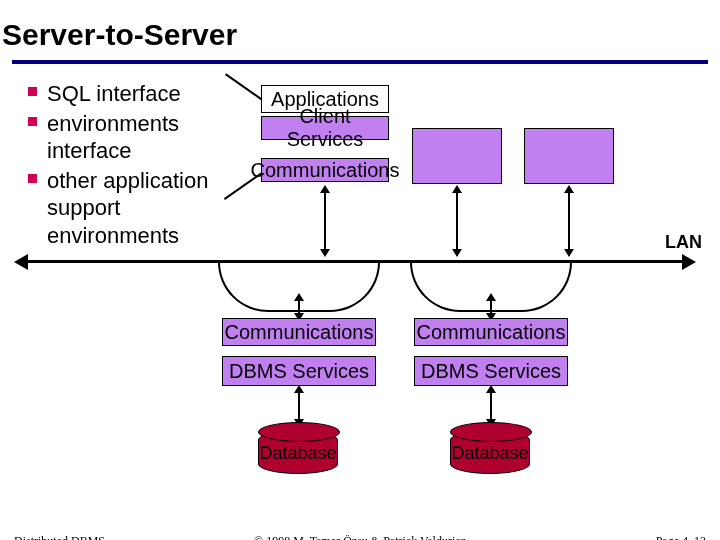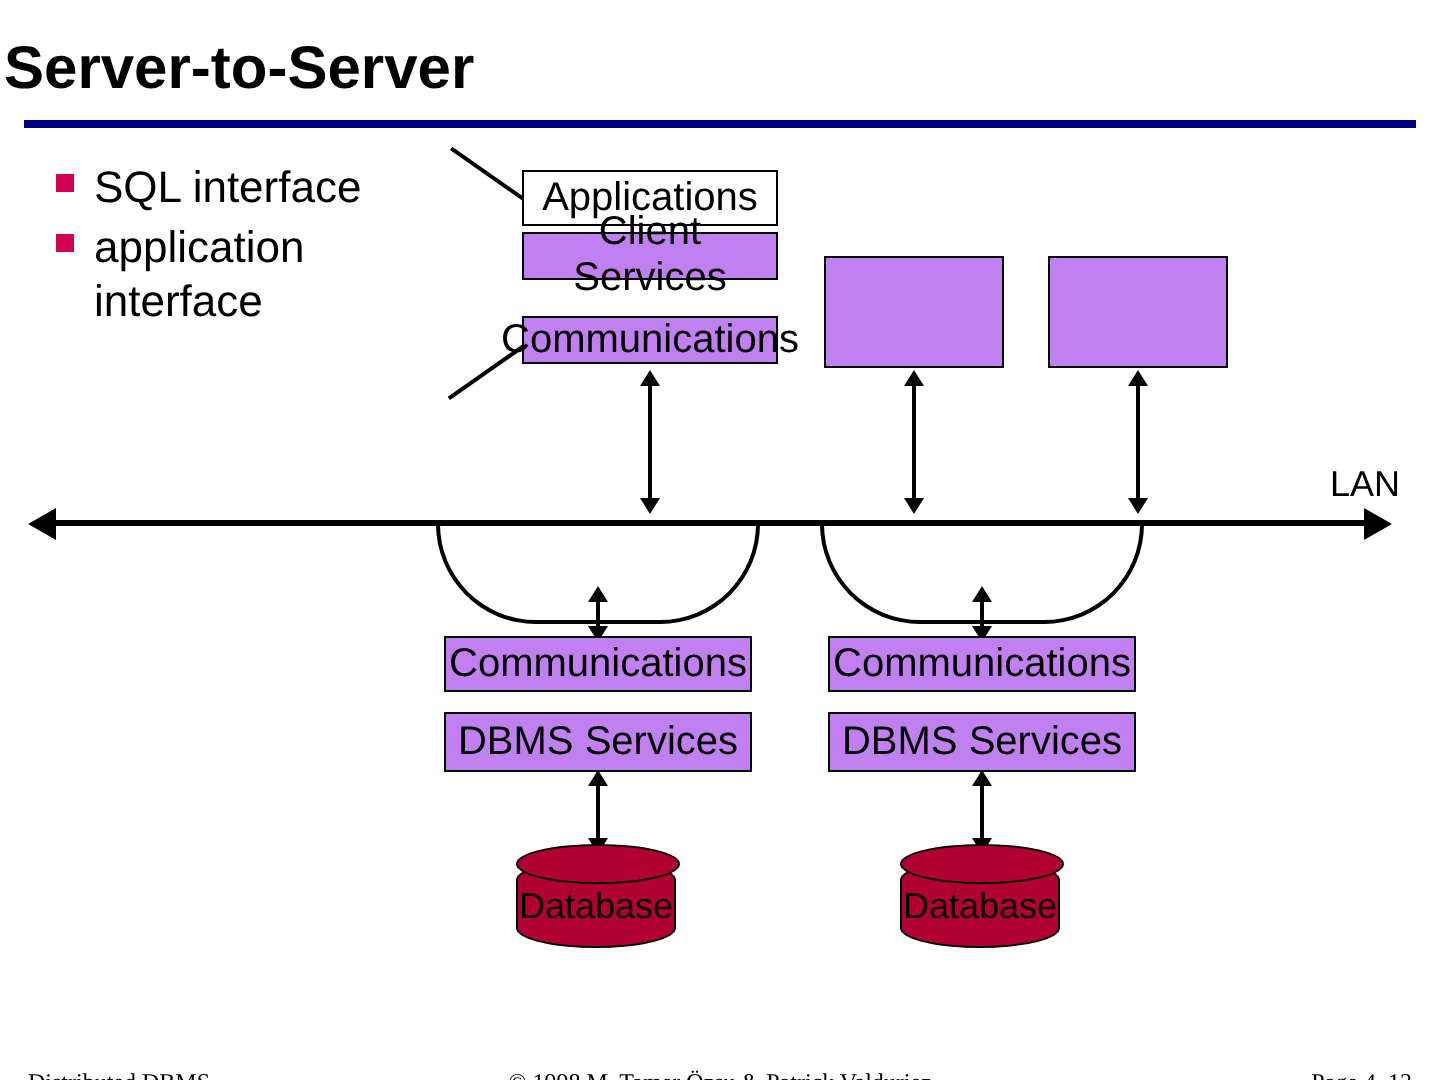--- a/index.html
+++ b/index.html
@@ -88,21 +88,21 @@
     width: 0; height: 0;
     border-top: 8px solid transparent;
     border-bottom: 8px solid transparent;
   }
   .lan-arrow-l { left: 14px; border-right: 14px solid #000; }
   .lan-arrow-r { left: 682px; border-left: 14px solid #000; }
   .lan-label {
     position: absolute;
     left: 665px;
     top: 232px;
-    font-weight: normal;
+    font-weight: bold;
     font-size: 18px;
   }
   
   .varrow {
     position: absolute;
     width: 2px;
     background: #000;
   }
   .varrow::before, .varrow::after {
     content: "";
@@ -169,21 +169,25 @@
 <div class="title">Server-to-Server</div>
 <div class="title-rule"></div>
 
 <div class="bullets">
   <div class="bullet-row">
     <div class="sq"></div>
     <div class="btxt">SQL interface</div>
   </div>
   <div class="bullet-row">
     <div class="sq"></div>
-    <div class="btxt">application interface</div>
+    <div class="btxt">environments interface</div>
+  </div>
+  <div class="bullet-row">
+    <div class="sq"></div>
+    <div class="btxt">other application support environments</div>
   </div>
 </div>
 
 <div class="diag" style="left:225px; top:75px; height:46px; transform:rotate(-55deg);"></div>
 <div class="diag" style="left:225px; top:200px; height:64px; transform:rotate(-125deg);"></div>
 
 <div class="box white" style="left:261px; top:85px; width:128px; height:28px;">
   <span>Applications</span>
 </div>
 <div class="box" style="left:261px; top:116px; width:128px; height:24px;">

